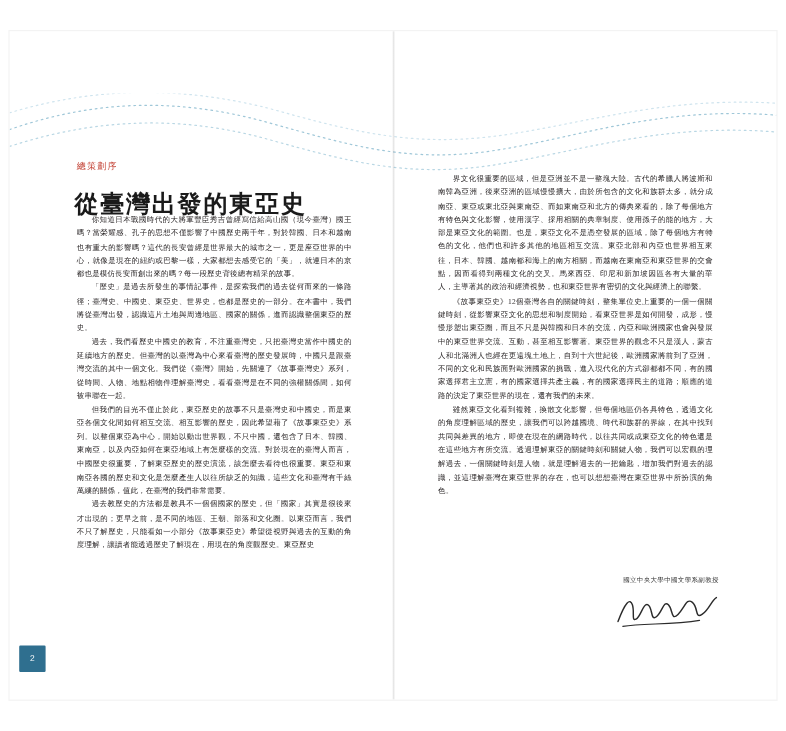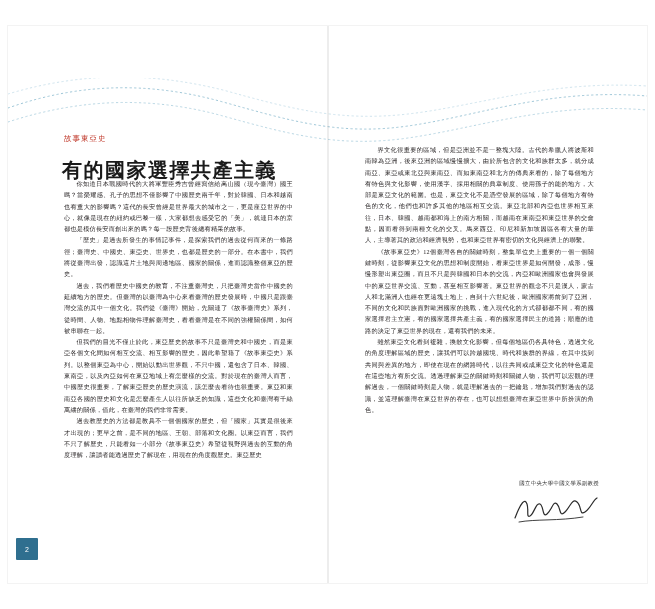--- a/index.html
+++ b/index.html
@@ -184,22 +184,22 @@
     <svg class="wave" viewBox="0 0 639 70" preserveAspectRatio="none">
       <path d="M0,30 C80,2 150,6 215,24 C280,42 330,58 400,48 C470,38 540,10 639,18" fill="none" stroke="#9fc7d8" stroke-width="1" stroke-dasharray="1.4 3.2" stroke-linecap="round"></path>
       <path d="M0,44 C80,18 150,20 215,38 C280,56 330,70 400,60 C470,50 540,24 639,32" fill="none" stroke="#b9d7e4" stroke-width="1" stroke-dasharray="1.4 3.2" stroke-linecap="round"></path>
       <path d="M0,16 C80,-8 150,-4 215,12 C280,30 330,44 400,36 C470,28 540,2 639,8" fill="none" stroke="#cfe4ee" stroke-width="1" stroke-dasharray="1.4 3.2" stroke-linecap="round"></path>
     </svg>
 
     <div class="spine"></div>
 
     <div class="left-col">
 
-      <div class="series-label">故事東亞史</div>
-      <h1 class="title">有的國家選擇共產主義</h1>
+      <div class="series-label">總策劃序</div>
+      <h1 class="title">從臺灣出發的東亞史</h1>
 
       <div class="left-body">
         <p>你知道日本戰國時代的大將軍豐臣秀吉曾經寫信給高山國（現今臺灣）國王嗎？當榮耀感、孔子的思想不僅影響了中國歷史兩千年，對於韓國、日本和越南也有重大的影響嗎？這代的長安曾經是世界最大的城市之一，更是座亞世界的中心，就像是現在的紐約或巴黎一樣，大家都想去感受它的「美」，就連日本的京都也是模仿長安而創出來的嗎？每一段歷史背後總有精采的故事。</p>
         <p>「歷史」是過去所發生的事情記事件，是探索我們的過去從何而來的一條路徑；臺灣史、中國史、東亞史、世界史，也都是歷史的一部分。在本書中，我們將從臺灣出發，認識這片土地與周邊地區、國家的關係，進而認識整個東亞的歷史。</p>
         <p>過去，我們看歷史中國史的教育，不注重臺灣史，只把臺灣史當作中國史的延續地方的歷史。但臺灣的以臺灣為中心來看臺灣的歷史發展時，中國只是跟臺灣交流的其中一個文化。我們從《臺灣》開始，先關連了《故事臺灣史》系列，從時間、人物、地點相物件理解臺灣史，看看臺灣是在不同的強權關係間，如何被串聯在一起。</p>
         <p>但我們的目光不僅止於此，東亞歷史的故事不只是臺灣史和中國史，而是東亞各個文化間如何相互交流、相互影響的歷史，因此希望藉了《故事東亞史》系列。以整個東亞為中心，開始以動出世界觀，不只中國，還包含了日本、韓國、東南亞，以及內亞如何在東亞地域上有怎麼樣的交流。對於現在的臺灣人而言，中國歷史很重要，了解東亞歷史的歷史演流，該怎麼去看待也很重要。東亞和東南亞各國的歷史和文化是怎麼產生人以往所缺乏的知識，這些文化和臺灣有千絲萬縷的關係，值此，在臺灣的我們非常需要。</p>
         <p>過去教歷史的方法都是教具不一個個國家的歷史，但「國家」其實是很後來才出現的；更早之前，是不同的地區、王朝、部落和文化圈。以東亞而言，我們不只了解歷史，只能看如一小部分《故事東亞史》希望從視野與過去的互動的角度理解，讓讀者能透過歷史了解現在，用現在的角度觀歷史。東亞歷史</p>
       </div>
 
       <div class="folio">2</div>

